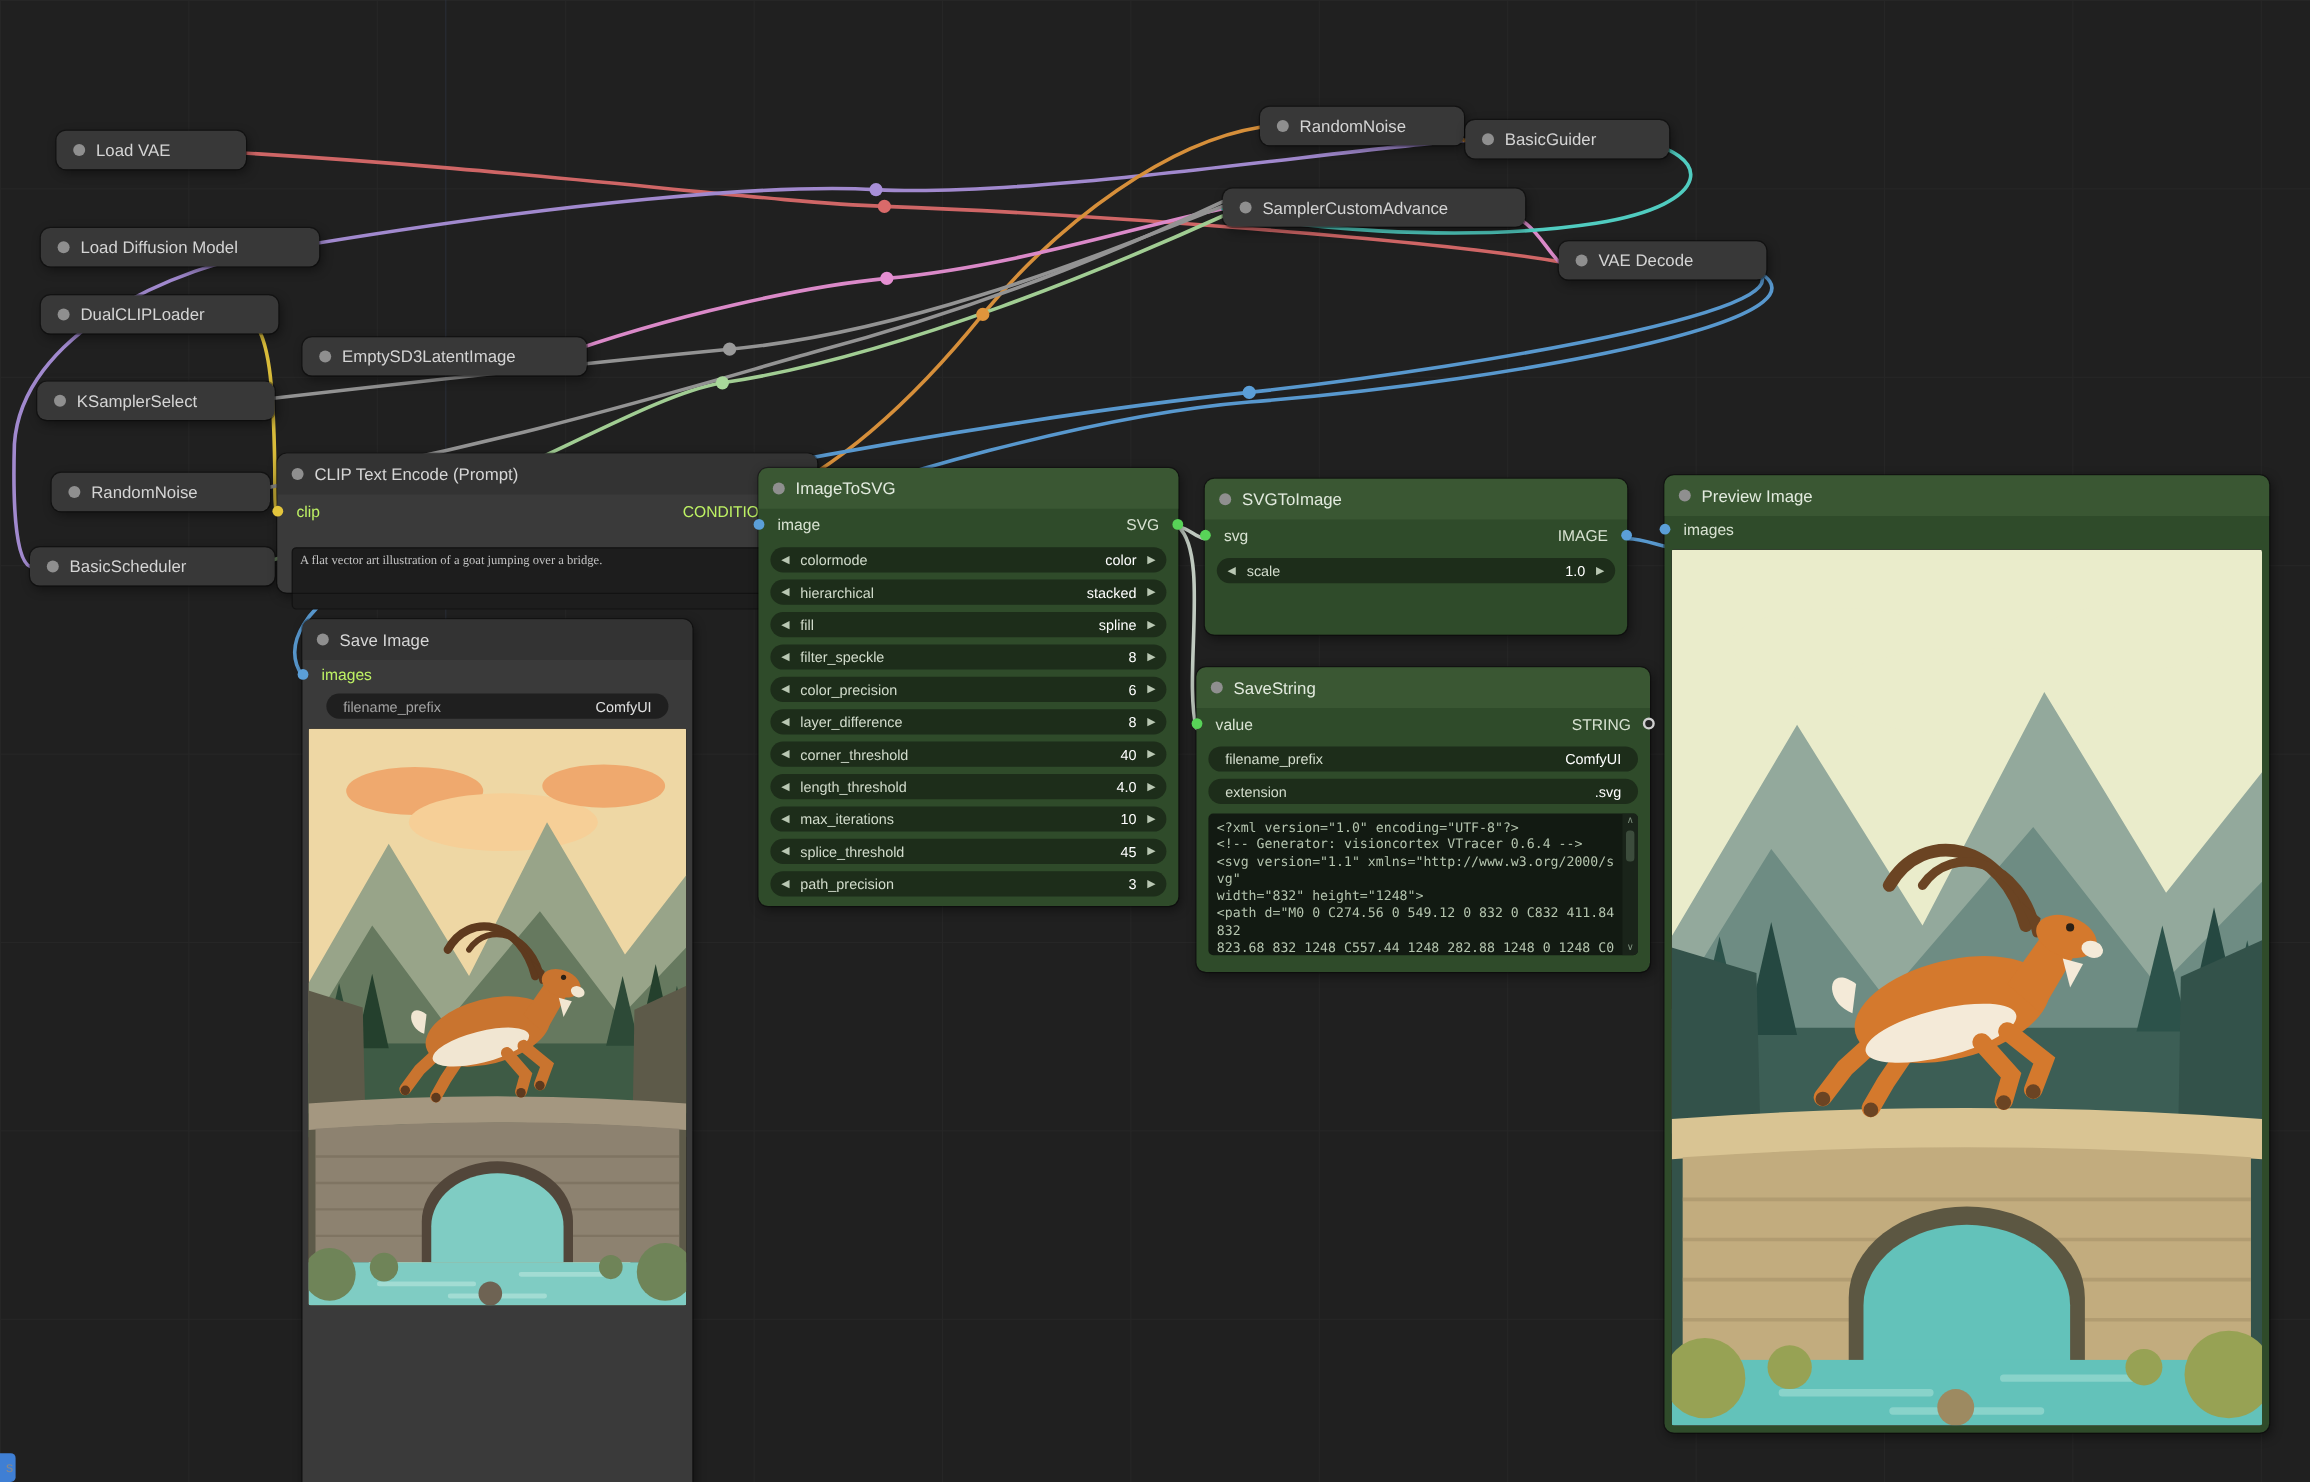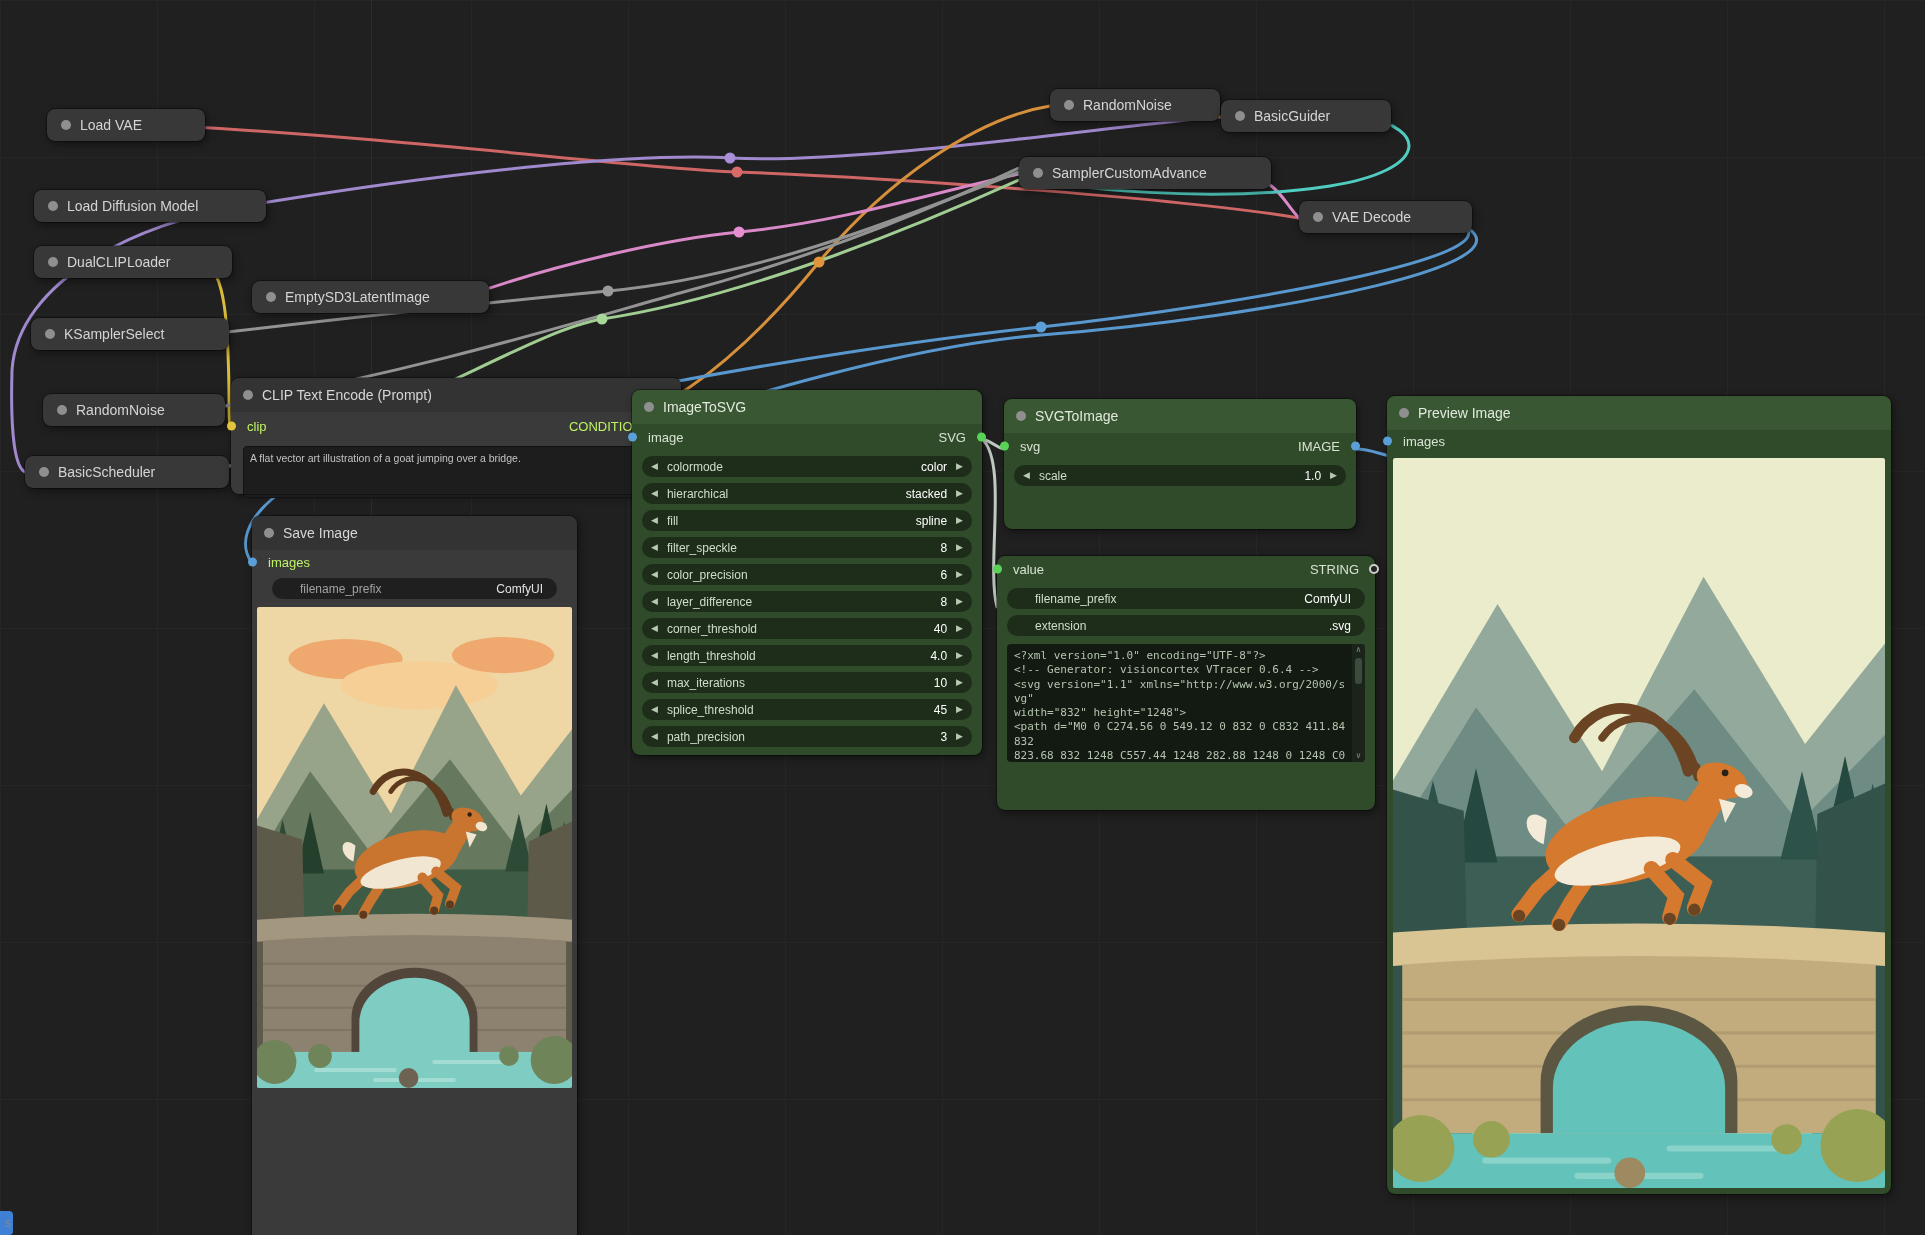--- a/index.html
+++ b/index.html
@@ -31,26 +31,26 @@
   .port{position:absolute;width:9px;height:9px;border-radius:50%;top:50%;transform:translateY(-50%)}
   .port.in{left:-4px}
   .port.out{right:-4px}
   .blue{background:#5b9fd8}.grnp{background:#58d358}.yellowp{background:#e3c53c}.orangep{background:#e0953c}
   .ring{background:#242424;border:2px solid #cfcfcf;width:6px;height:6px}
   .pill{position:relative;display:flex;align-items:center;height:21px;background:#1d2d1a;border-radius:11px;margin:6px 10px 0;padding:0 9px;font-size:12px;color:#d2dccc}
   .pill .arr{font-size:9px;color:#b9c7b3;flex:none;line-height:1}
   .pill .plabel{margin-left:9px;flex:1;white-space:nowrap}
   .pill .pvalue{margin-right:9px;color:#ffffff;white-space:nowrap}
   .pill.noarr{padding:0 14px}
-  .pill.noarr .plabel{margin-left:14px}
+  .pill.noarr .plabel{margin-left:0}
   .pill.noarr .pvalue{margin-right:0}
   .pill.darkpill{background:#1f1f1f;color:#a2a2a2}
   .pill.darkpill .pvalue{color:#e2e2e2}
-  .textwidget{margin:6px 12px 0;height:42px;background:#1d1d1d;border:1px solid #121212;border-radius:4px;
-    font-family:Liberation Sans, sans-serif;font-size:10.5px;line-height:1.35;color:#c3c3c3;padding:4px 6px;overflow:hidden}
+  .textwidget{margin:16px 12px 0;height:42px;background:#1d1d1d;border:1px solid #121212;border-radius:4px;
+    font-family:Liberation Serif, serif;font-size:10.5px;line-height:1.35;color:#c3c3c3;padding:4px 6px;overflow:hidden}
   .imgbox{border-radius:2px;overflow:hidden;background:#111}
   .scene{display:block;width:100%;height:100%}
   .img-painted{--sky:#eed7a4;--cloud:#efa96e;--cloud2:#f6cf97;--mtn1:#98a489;--mtn2:#66795f;--hill:#3e5b45;--tree:#2d4a37;--treedark:#24402d;--cliff:#5d5a49;--bridgetop:#a49780;--bridgewall:#8d8270;--bridgeline:#6e6353;--arch:#52463a;--water:#7fccc3;--waterl:#b9e6de;--bank:#6f8458;--goat:#c9742f;--belly:#f1e6d2;--horn:#5e3a1e}
   .img-vector{--sky:#eaeccb;--cloud:#eaeccb;--cloud2:#eaeccb;--mtn1:#93a99c;--mtn2:#6e8c83;--hill:#3c5e55;--tree:#2c524a;--treedark:#254841;--cliff:#33524a;--bridgetop:#d9c493;--bridgewall:#c2ac7e;--bridgeline:#9d8a61;--arch:#5c5742;--water:#63c2ba;--waterl:#a4ded6;--bank:#97a254;--goat:#d4792d;--belly:#f4ead8;--horn:#6b4423}
   .codebox{position:relative;margin:8px 10px 0;height:118px;background:#121a12;border-radius:4px;overflow:hidden}
   .code{margin:0;padding:5px 18px 5px 7px;font-family:"DejaVu Sans Mono",monospace;font-size:11px;line-height:1.3;
     color:#b4c4ae;white-space:pre-wrap;word-break:break-all}
   .sbar{position:absolute;right:0;top:0;width:13px;height:100%;background:#1a241a;display:flex;flex-direction:column;align-items:center}
   .sarr{font-size:8px;color:#7e907e;line-height:12px;flex:none}
   .sdown{margin-top:auto}
@@ -320,20 +320,24 @@
     </div>
     <div class="pill">
       <span class="arr">◀</span>
       <span class="plabel">scale</span>
       <span class="pvalue">1.0</span>
       <span class="arr">▶</span>
     </div>
   </div>
 
   <div class="node green" style="left:997px;top:556px;width:378px;height:254px">
+    <div class="nheader">
+      <span class="cdot"></span>
+      <span>SaveString</span>
+    </div>
     <div class="iorow grn" style="height:26px">
       <span class="port in grnp"></span>
       <span>value</span>
       <span>STRING</span>
       <span class="port out ring"></span>
     </div>
     <div class="pill noarr">
       <span class="plabel">filename_prefix</span>
       <span style="flex:1"></span>
       <span class="pvalue">ComfyUI</span>

